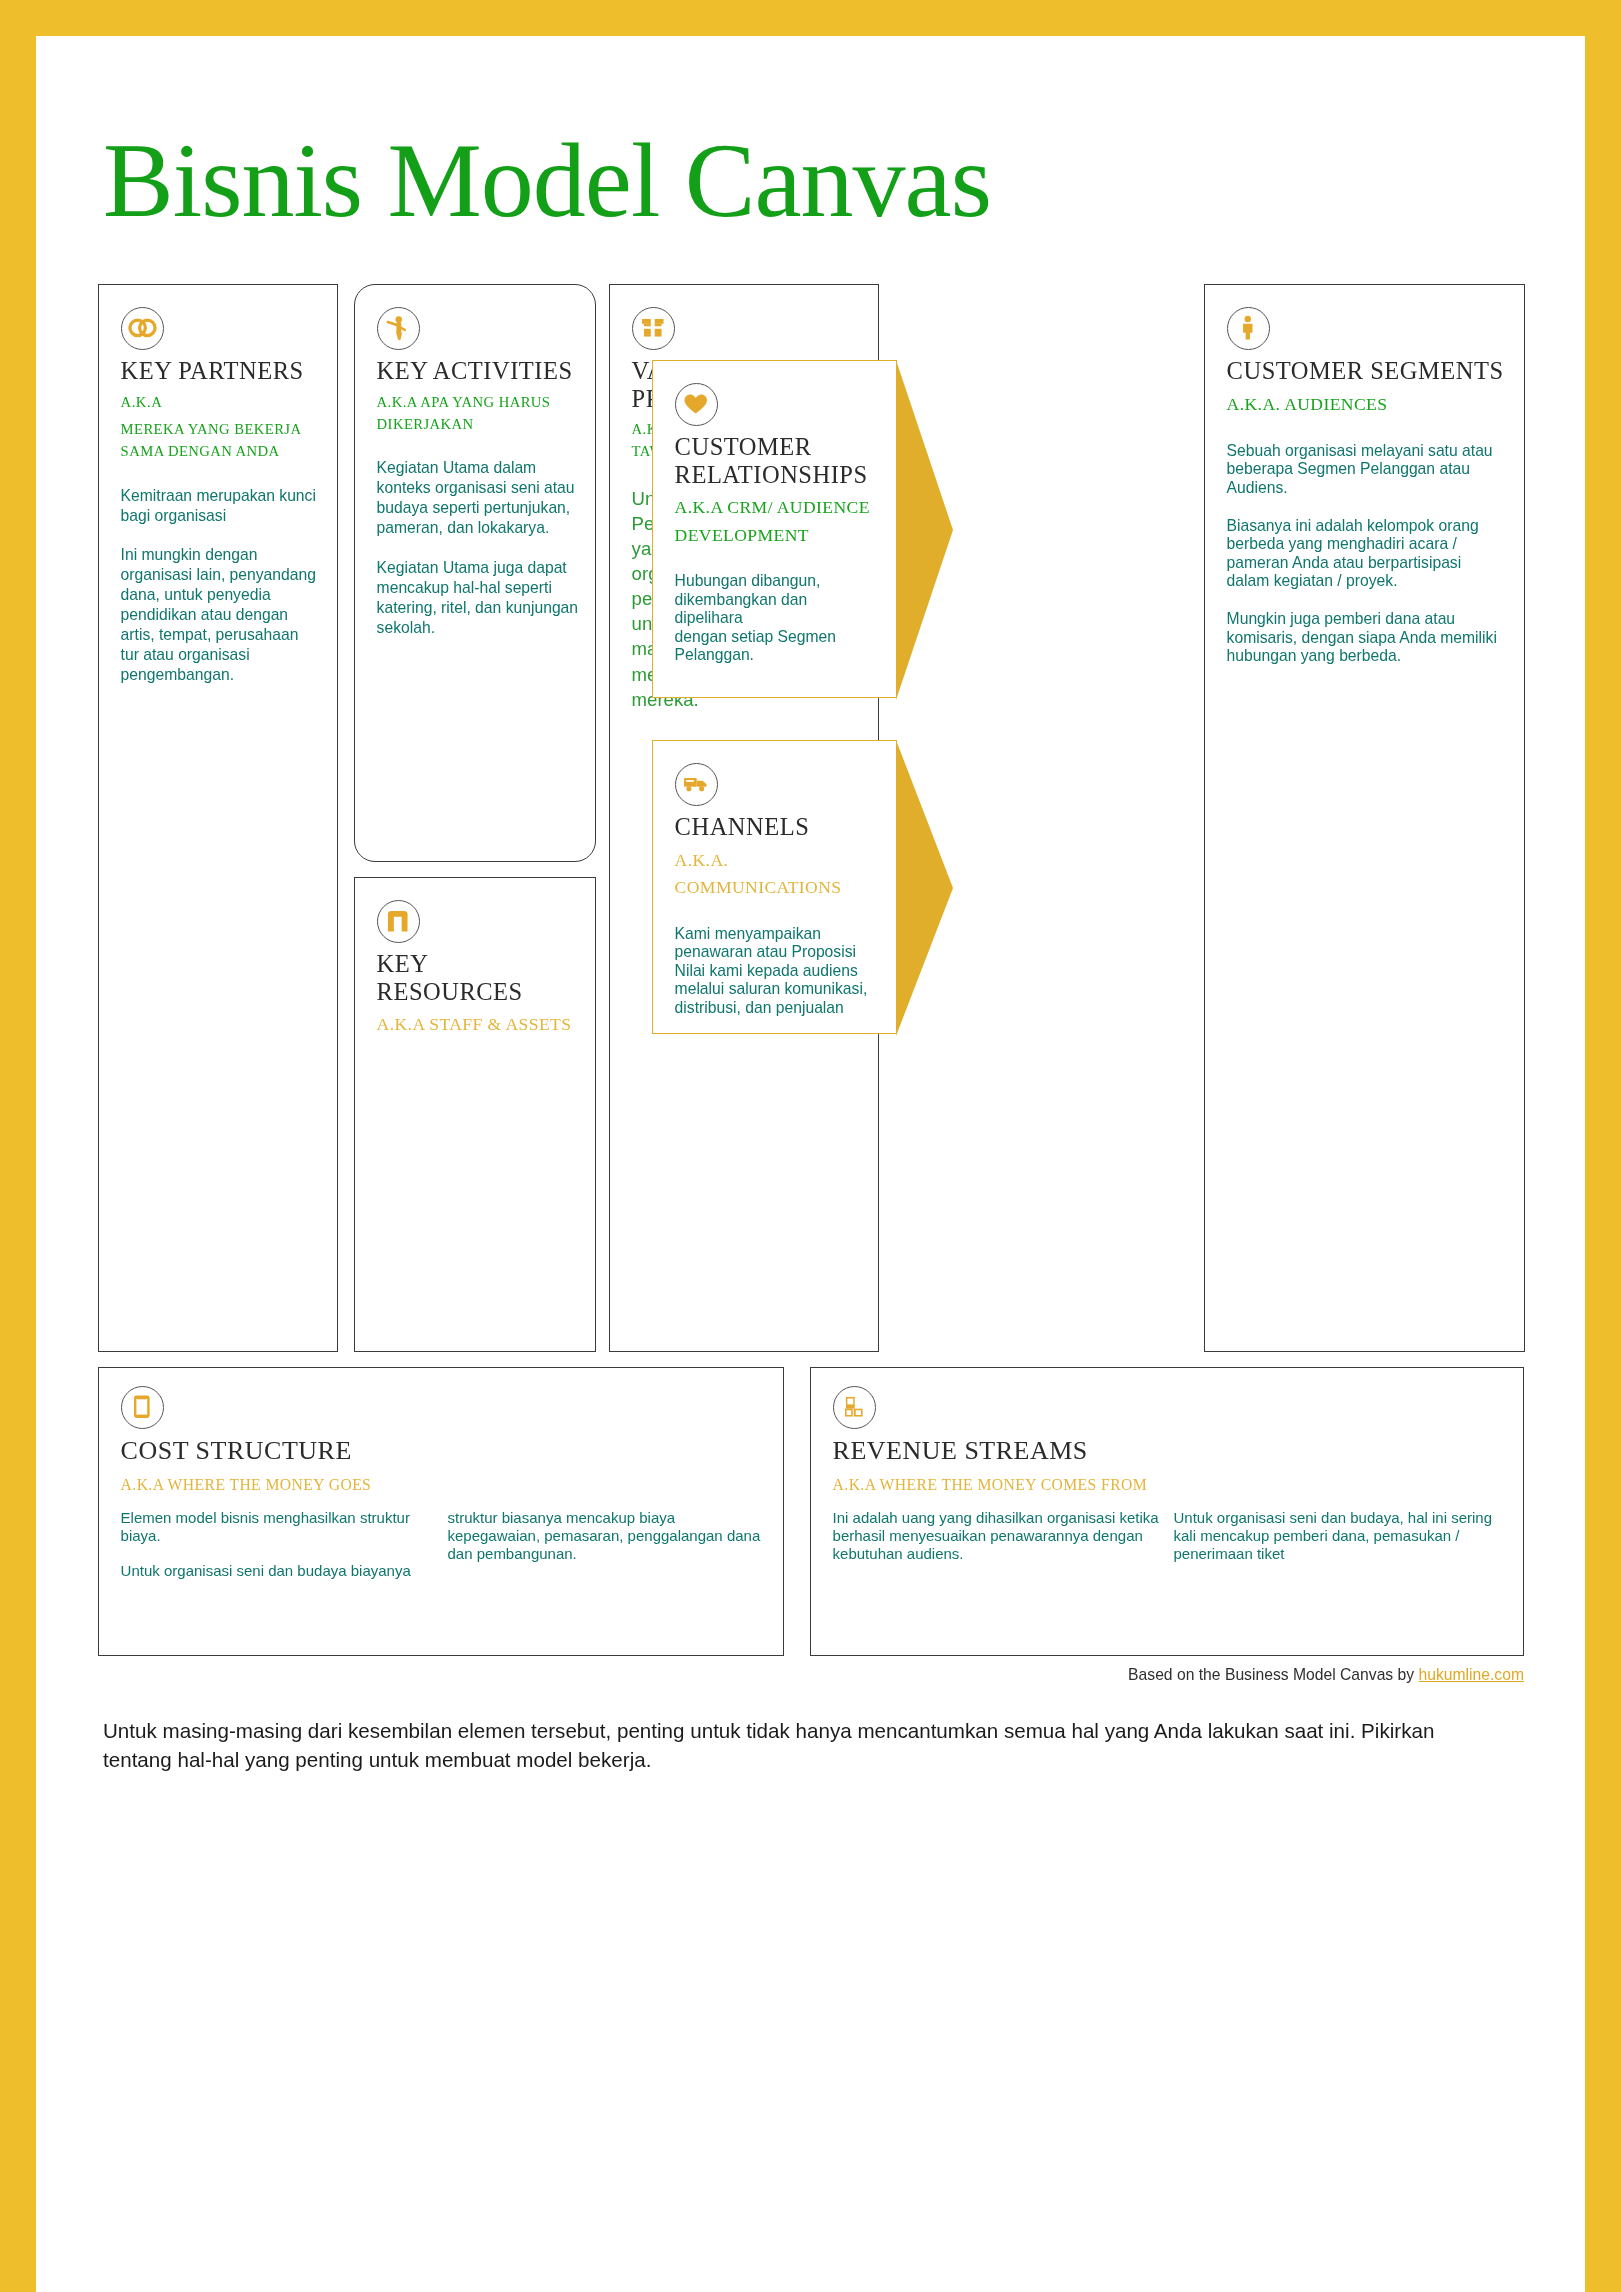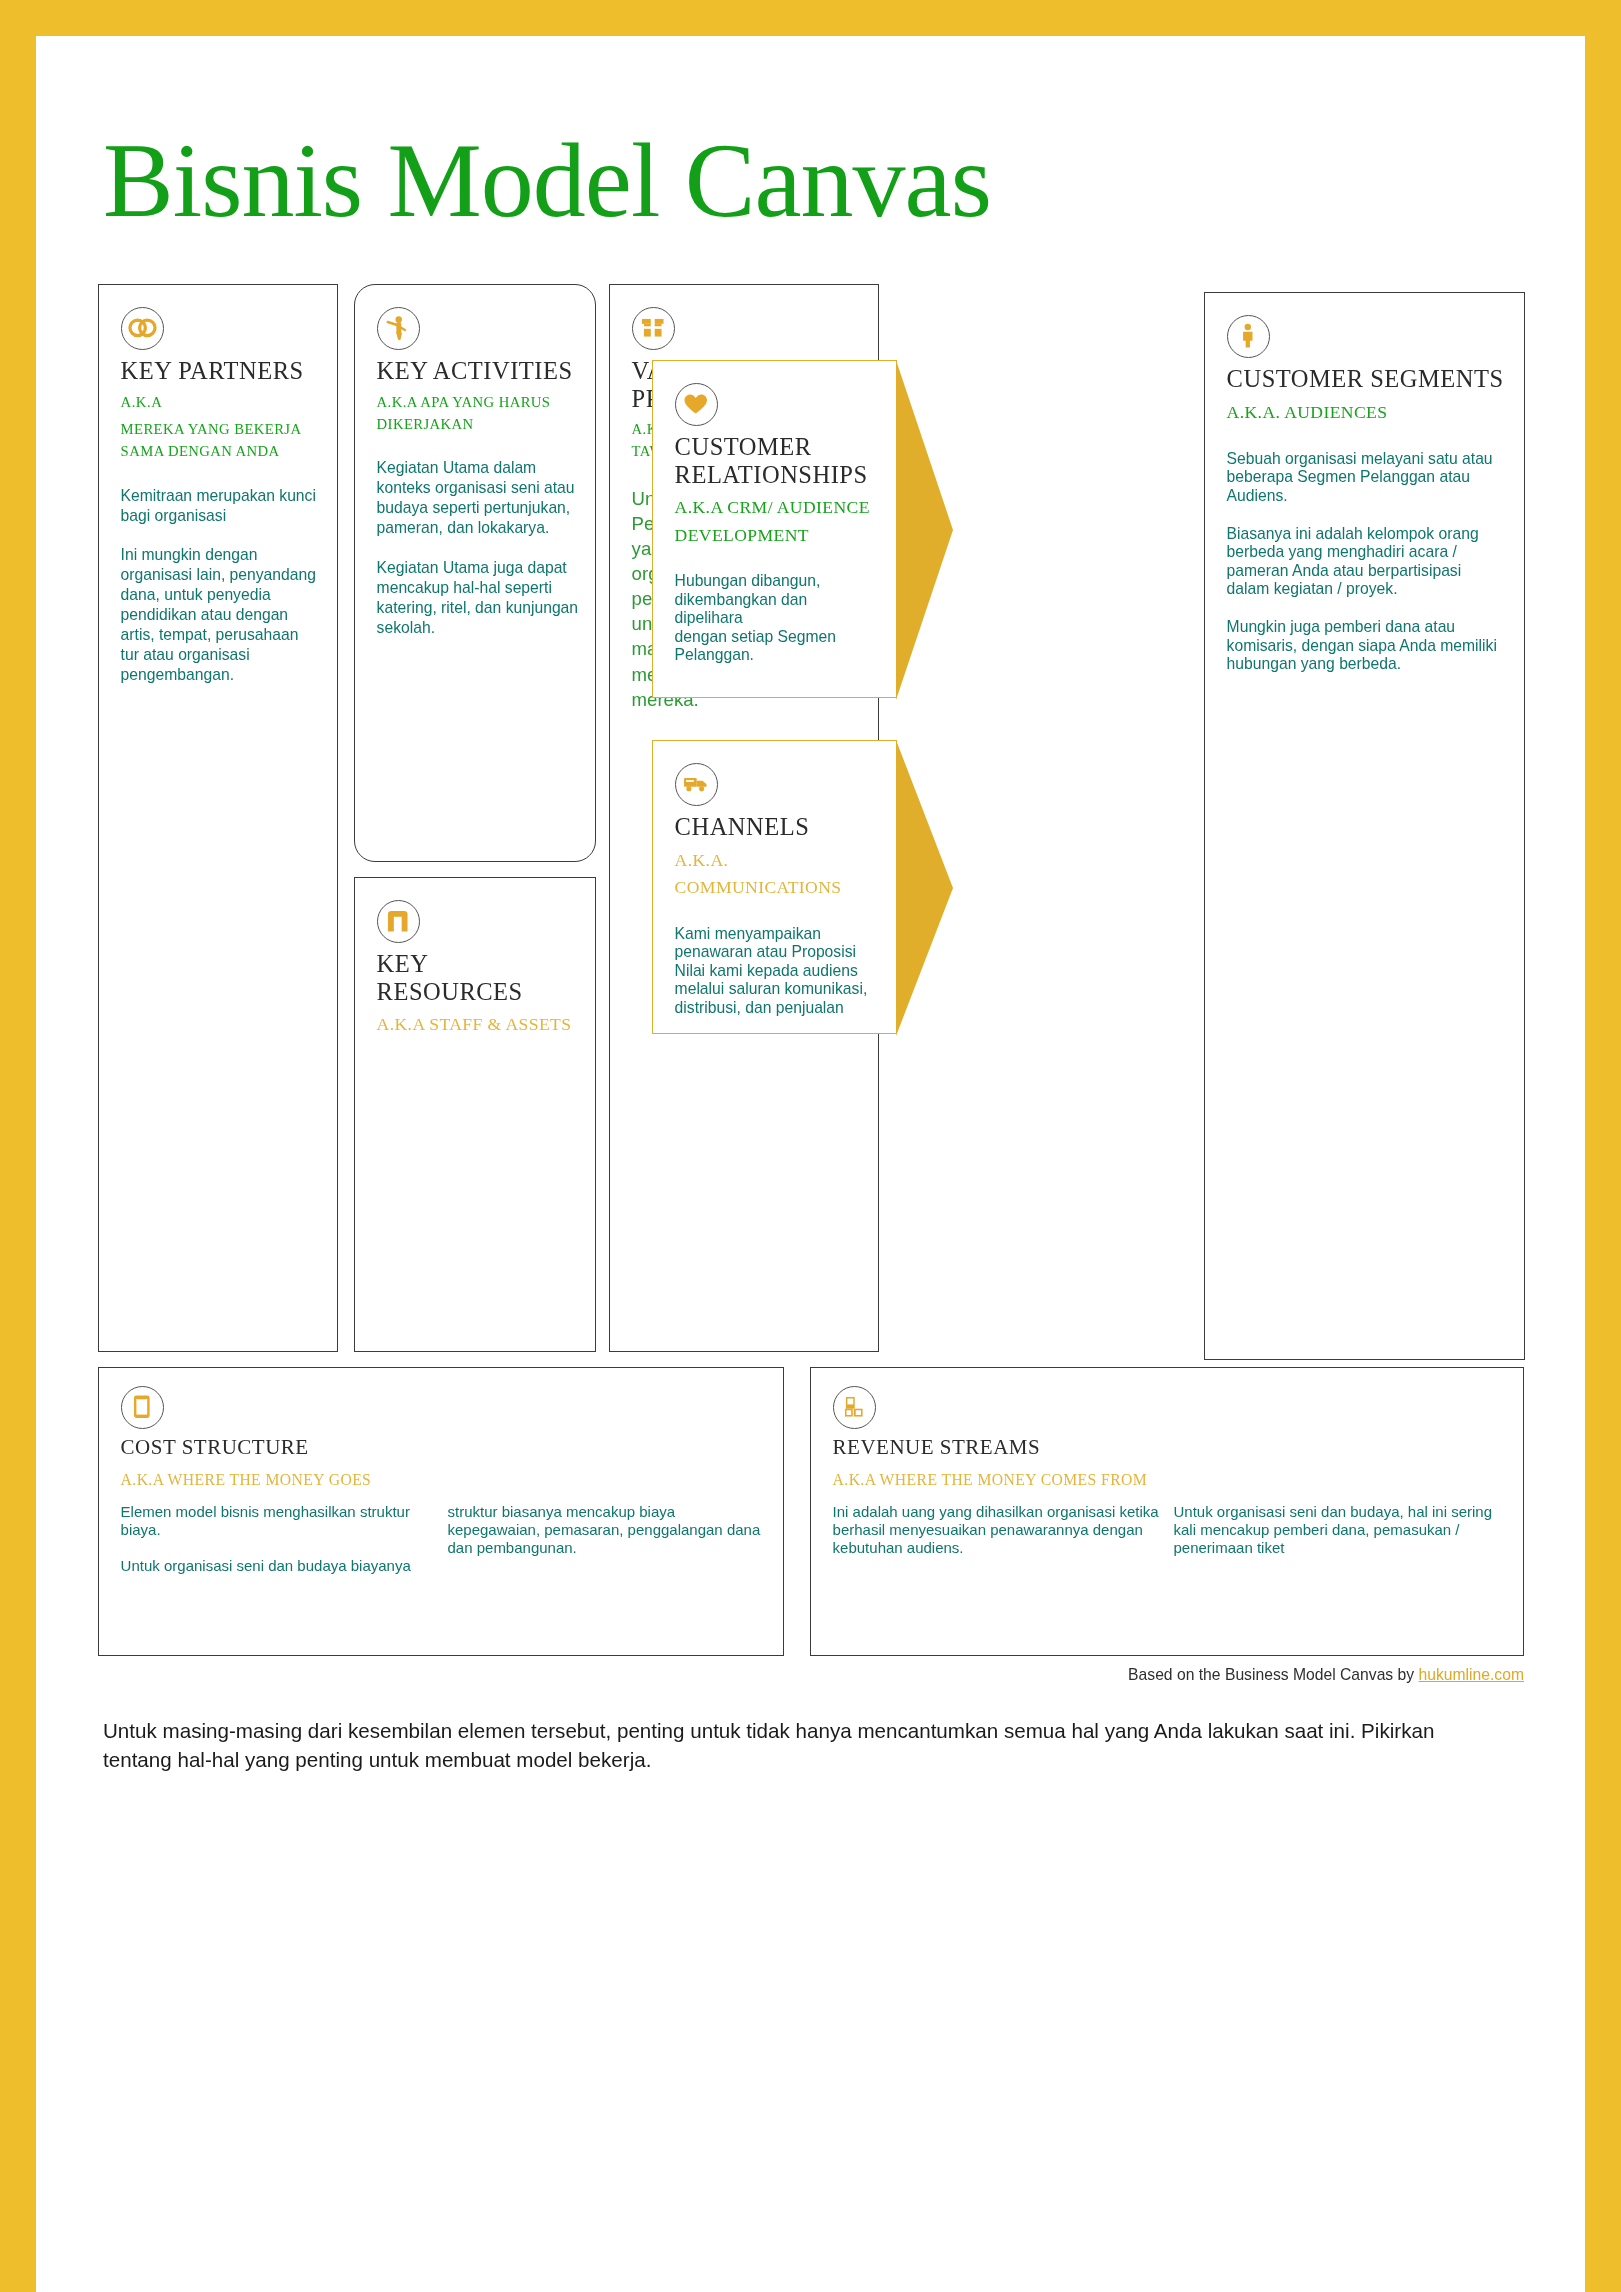--- a/index.html
+++ b/index.html
@@ -38,21 +38,21 @@
     background:#fff;
     padding:21.6px 16.7px 9.8px 21.6px;
     overflow:hidden;
   }
 
   
   #cell-key-partners   { left:0px;    top:0px;   width:240px; height:1068px; }
   #cell-key-activities { left:256px;  top:0px;   width:242px; height:578px;border-radius:21px; }
   #cell-key-resources  { left:256px;  top:593px; width:242px; height:475px; }
   #cell-value-prop     { left:511px;  top:0px;   width:270px; height:1068px; }
-  #cell-customer-seg   { left:1106px; top:8px;   width:321px; height:1068px; }
+  #cell-customer-seg   { left:1106px; top:0px;   width:321px; height:1068px; }
 
   
   .arrow-cell {
     position:absolute;
     border:1px solid #E0AE2B;
     background:#fff;
     padding:21.6px 16.7px 9.8px 21.6px;
     overflow:visible;
   }
   #cell-customer-rel { left:554px; top:76px;  width:245px; height:338px; }
@@ -116,21 +116,21 @@
 
   
   .bottombox {
     position:absolute;
     border:1px solid #3b3b3b;
     background:#fff;
     padding:17.6px 19.6px 13.7px 21.6px;
   }
   #box-cost    { left:62px;  top:1331px; width:686px; height:289px; }
   #box-revenue { left:774px; top:1331px; width:714px; height:289px; }
-  .bottombox .head { font-size:21px; margin-top:2px; }
+  .bottombox .head { font-size:26px; margin-top:2px; }
   .bottombox .aka  { font-size:15.7px; margin-top:7.8px; margin-bottom:11.8px; }
   .twocol { display:flex; gap:11px; }
   .twocol > div { flex:1; }
   .twocol .body { margin-top:0; font-size:15px; line-height:1.2; }
   .twocol .body + .body { margin-top:17.6px; }
 
   
   .credit {
     position:absolute;
     left:62px; top:1630px;

